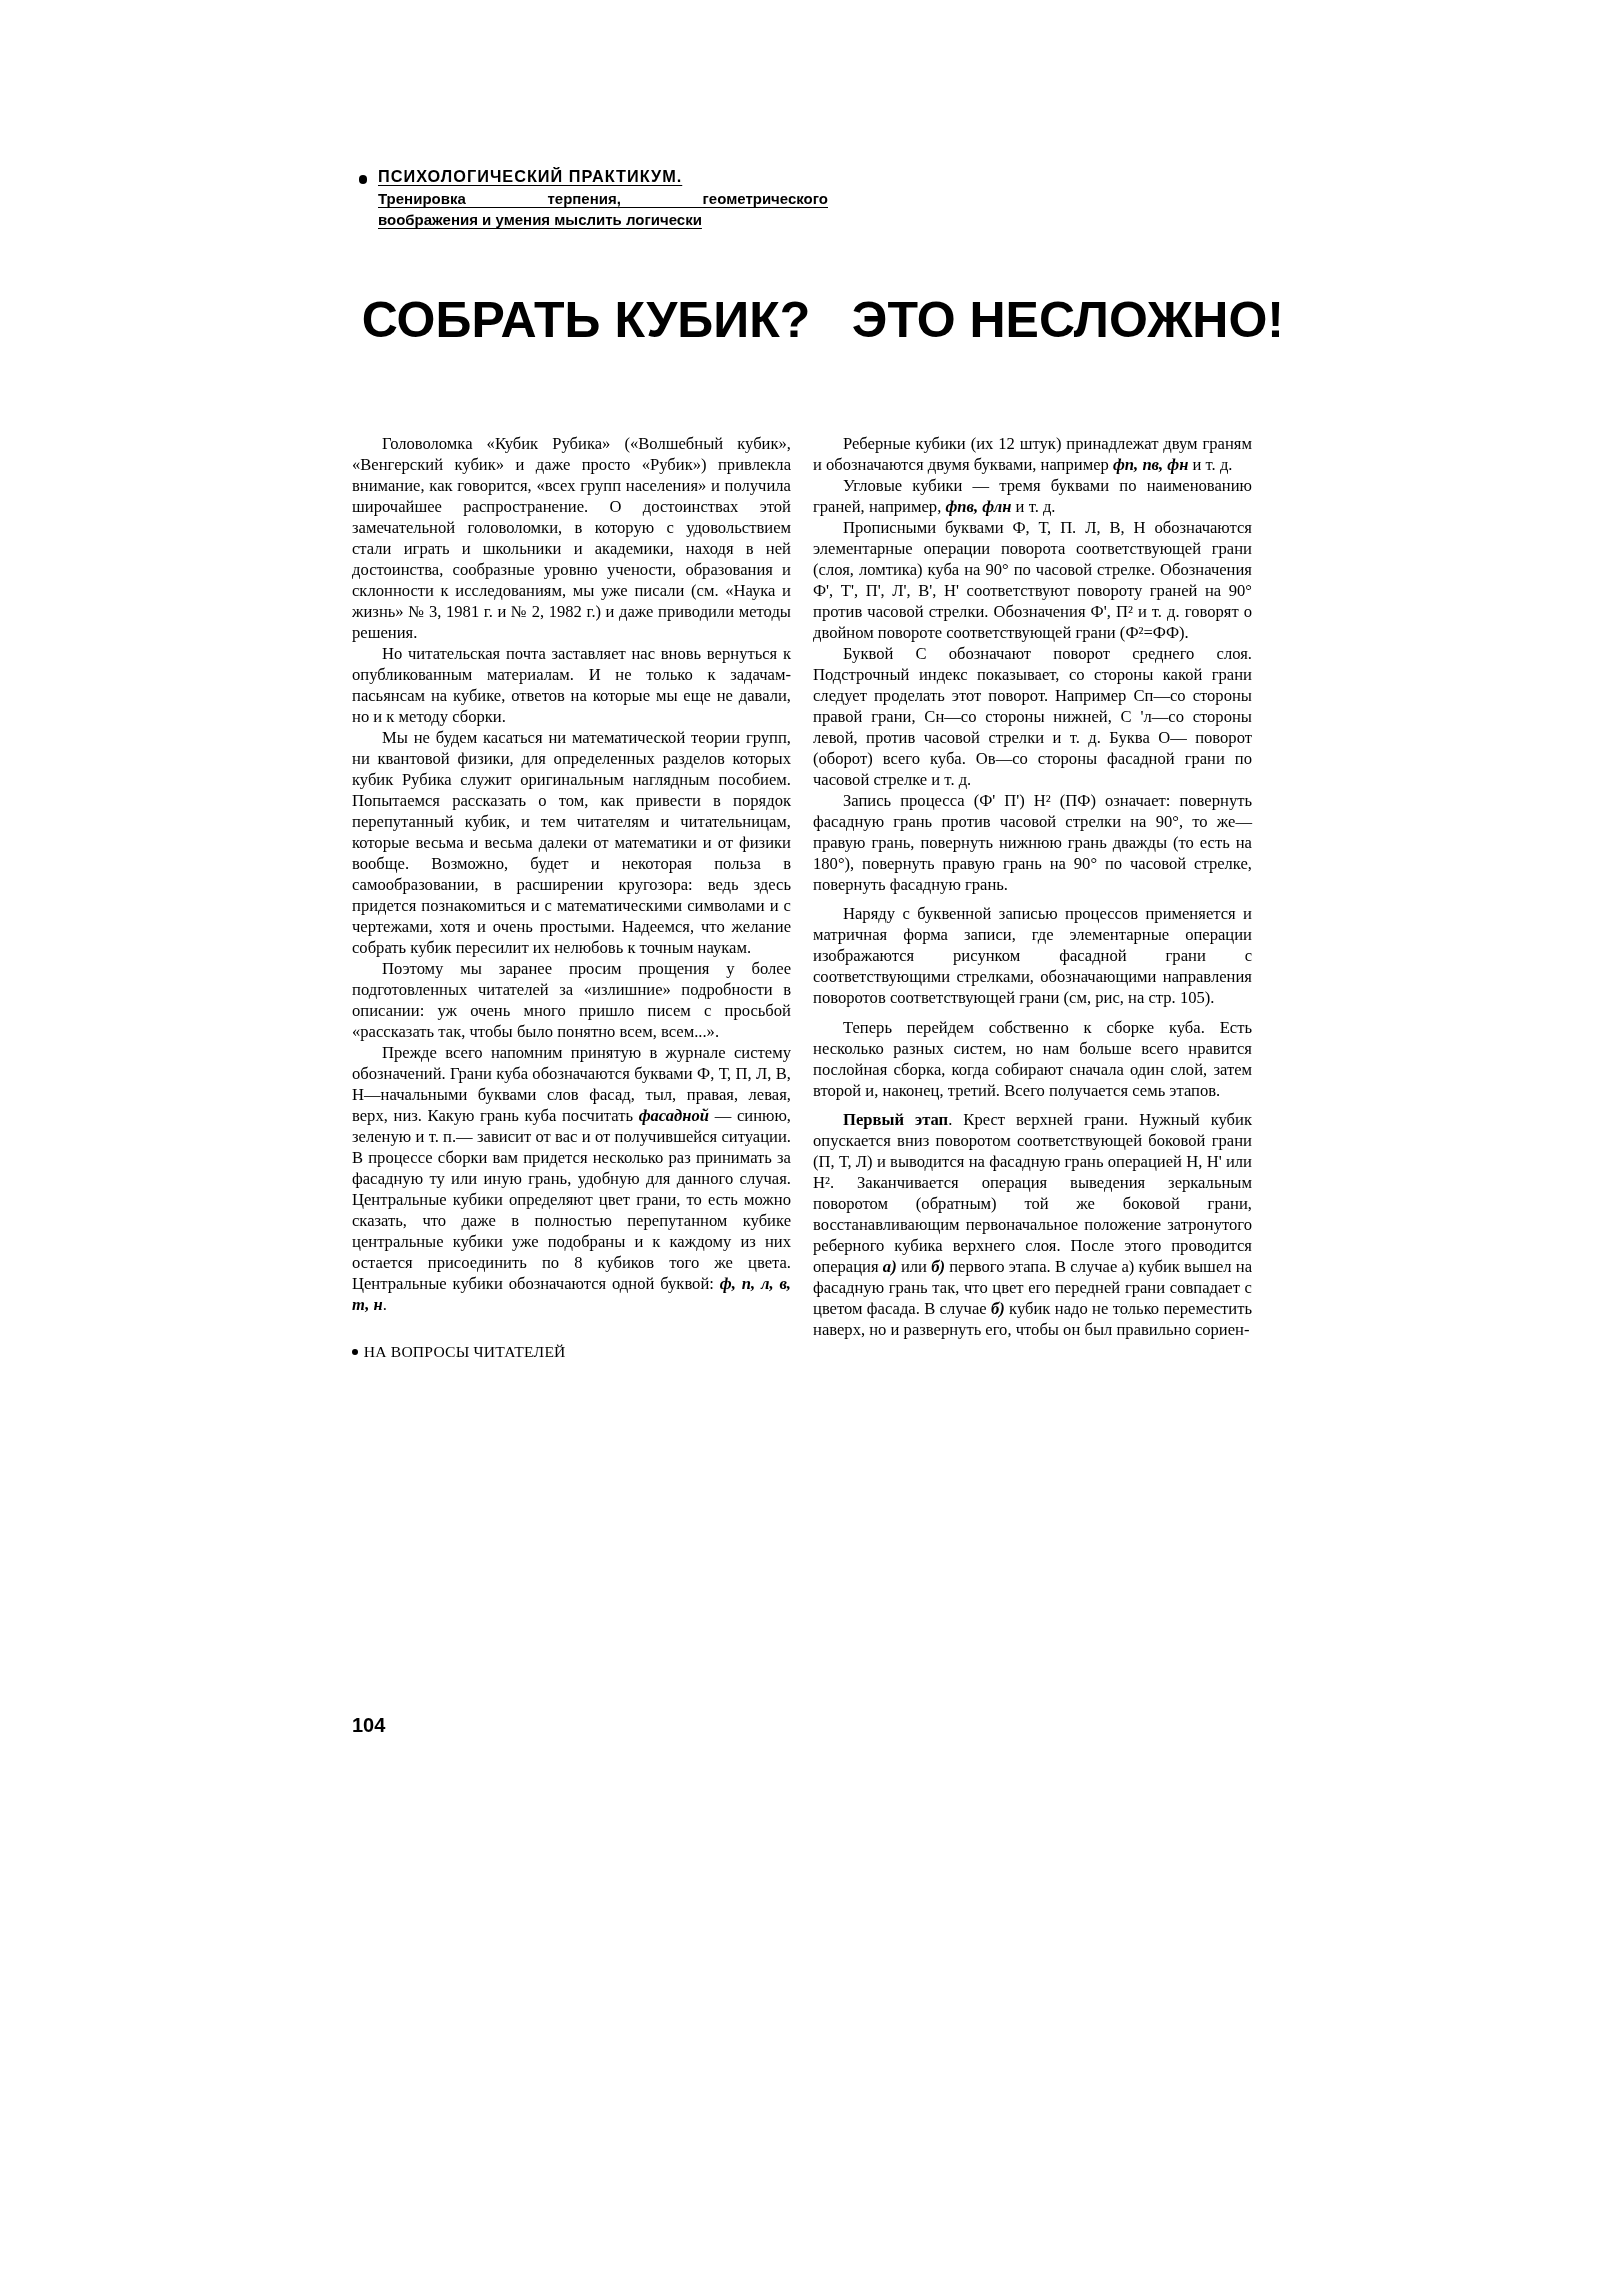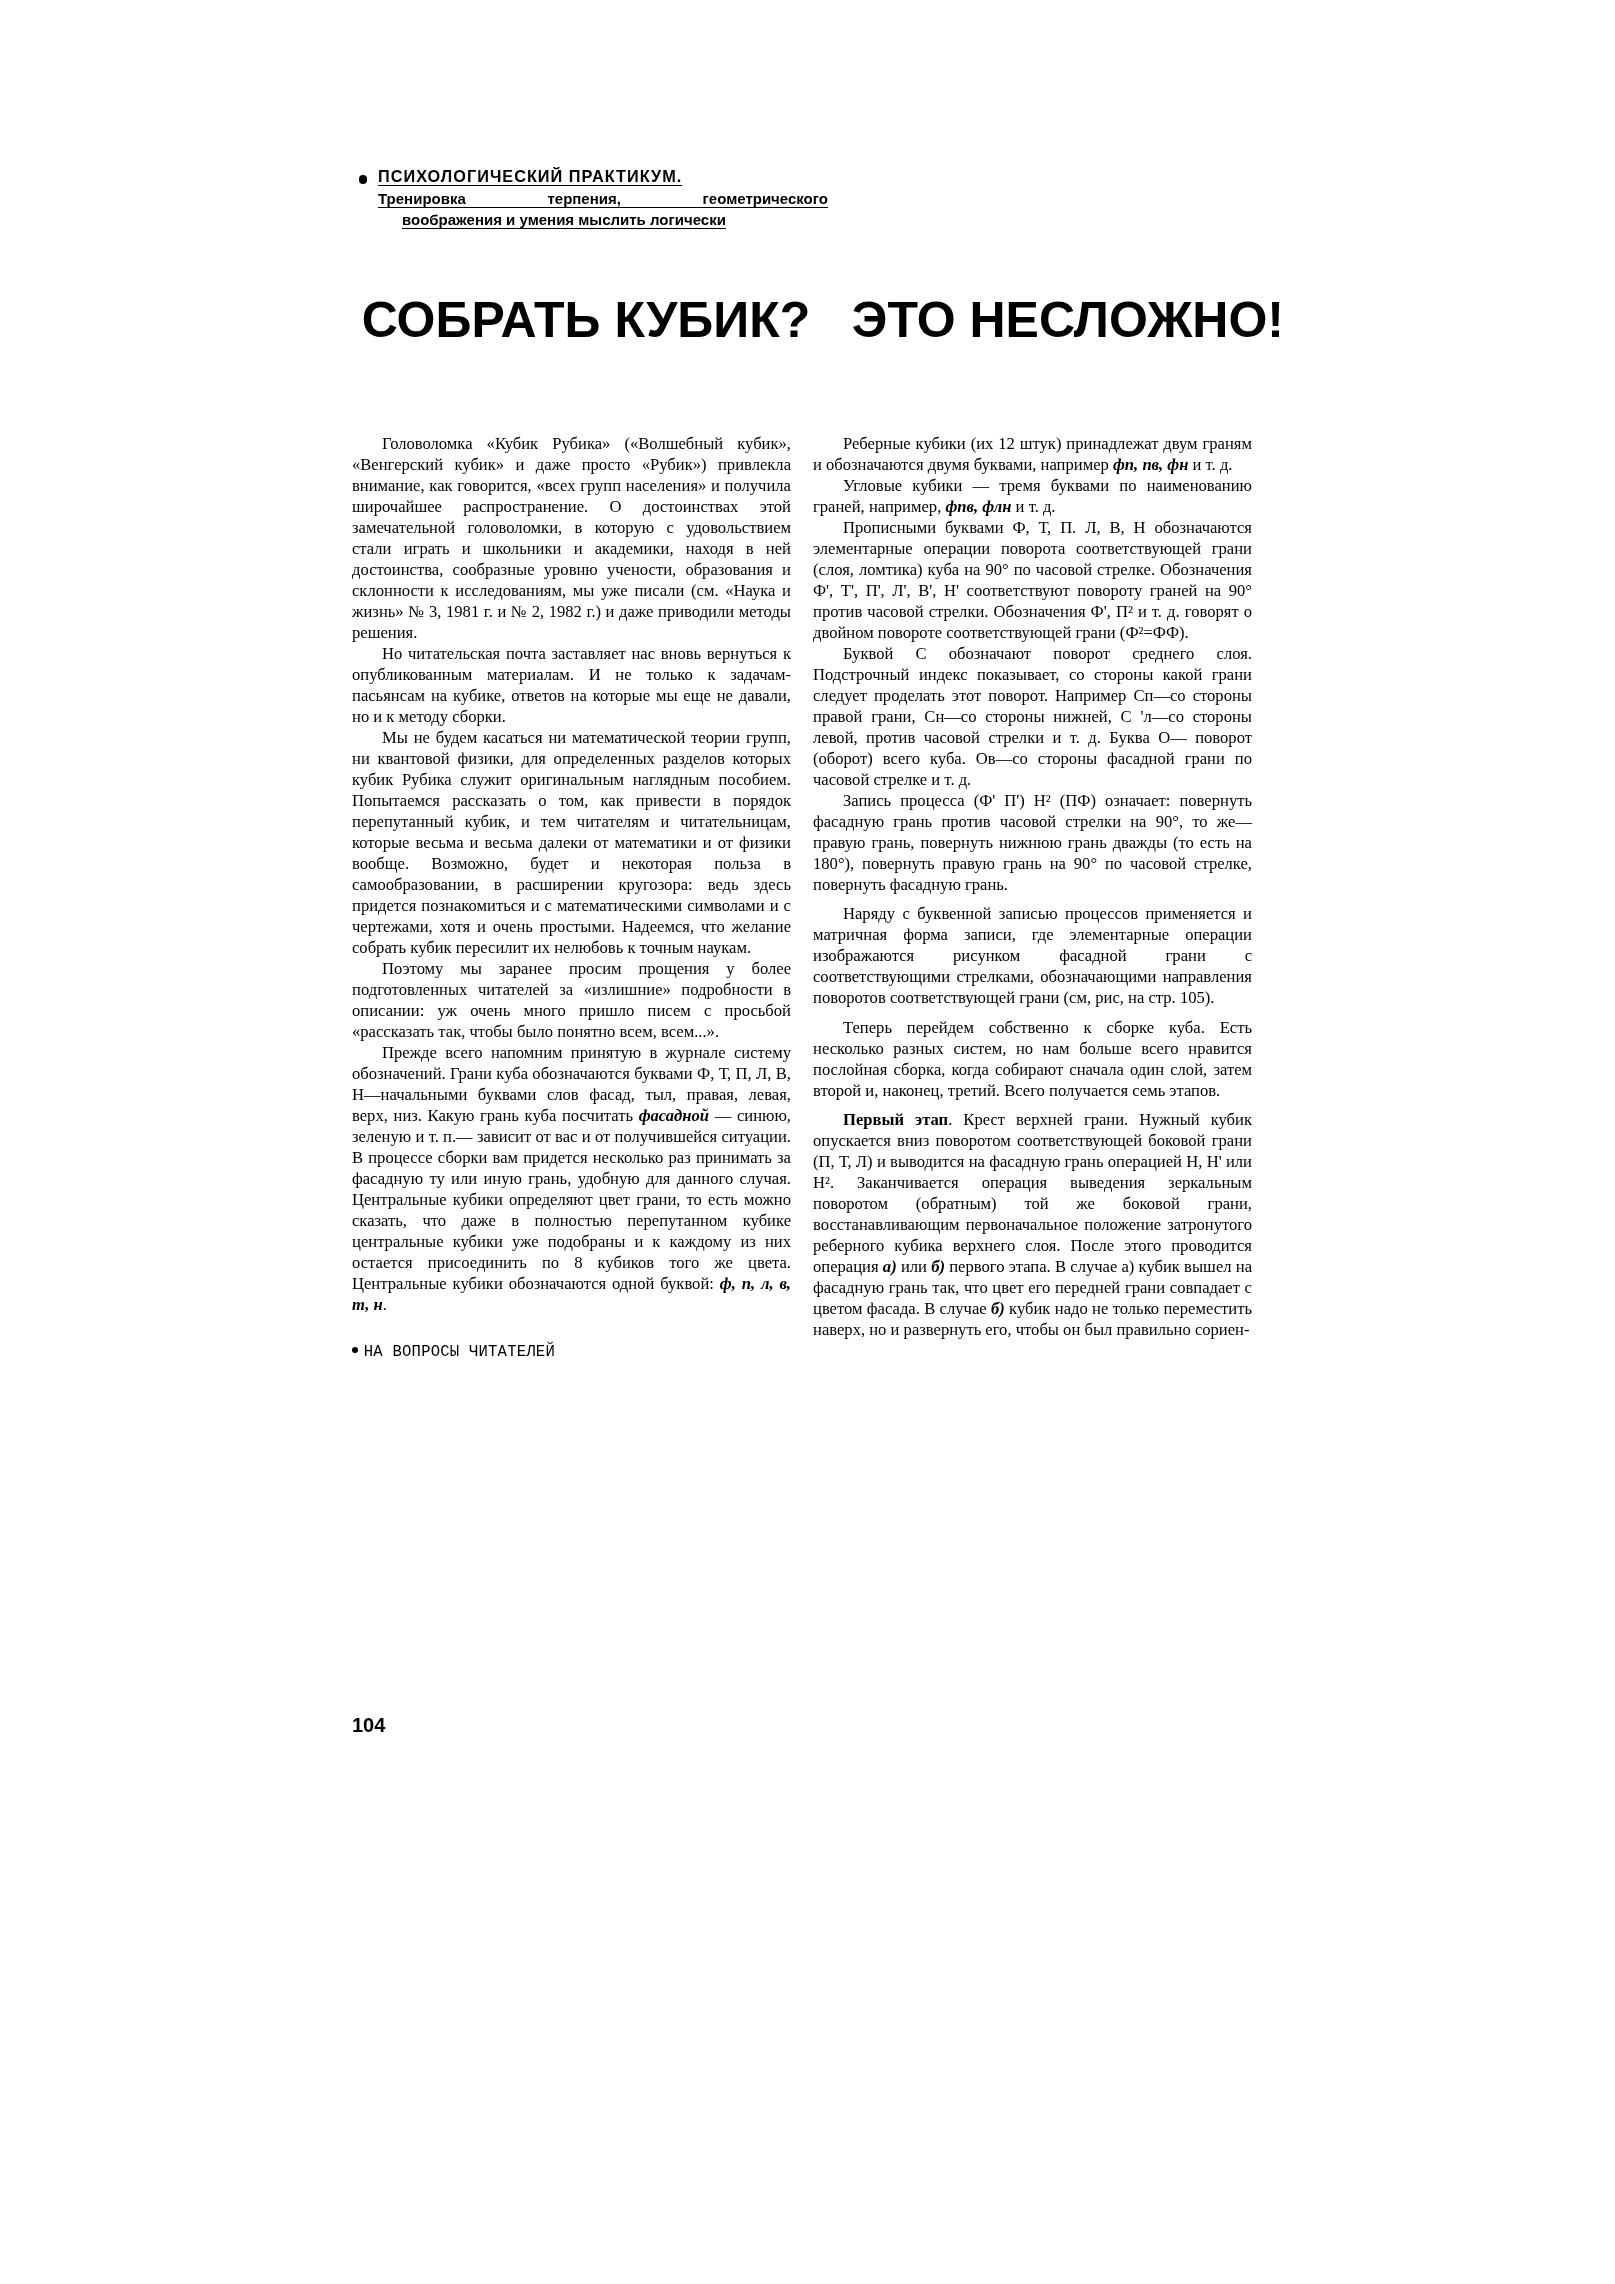--- a/index.html
+++ b/index.html
@@ -61,21 +61,20 @@
     text-align: justify;
     text-align-last: justify;
     text-decoration: underline;
     text-underline-offset: 3.3px;
     margin-top: 1.3px;
   }
   .rubric-sub .line2 {
     display: block;
     text-align: left;
     text-align-last: left;
-    margin-left: 24px;
   }
 
   
   .headline {
     font-family: "Liberation Sans", sans-serif;
     font-weight: bold;
     font-size: 50px;
     letter-spacing: 0px;
     text-align: right;
     margin-top: 60px;
@@ -102,21 +101,21 @@
   }
   .col p.gap-before {
     margin-top: 8.5px;
   }
   em, .ital { font-style: italic; font-weight: bold; }
   .bold { font-weight: bold; }
 
   
   .readers-note {
     margin-top: 27px;
-    font-family: Liberation Mono, monospace;
+    font-family: Liberation Serif, serif;
     font-size: 15.6px;
     font-weight: normal;
     letter-spacing: 0.2px;
   }
   .readers-note .bullet {
     display: inline-block;
     width: 5.9px; height: 5.9px;
     background: #000;
     border-radius: 50%;
     vertical-align: middle;

